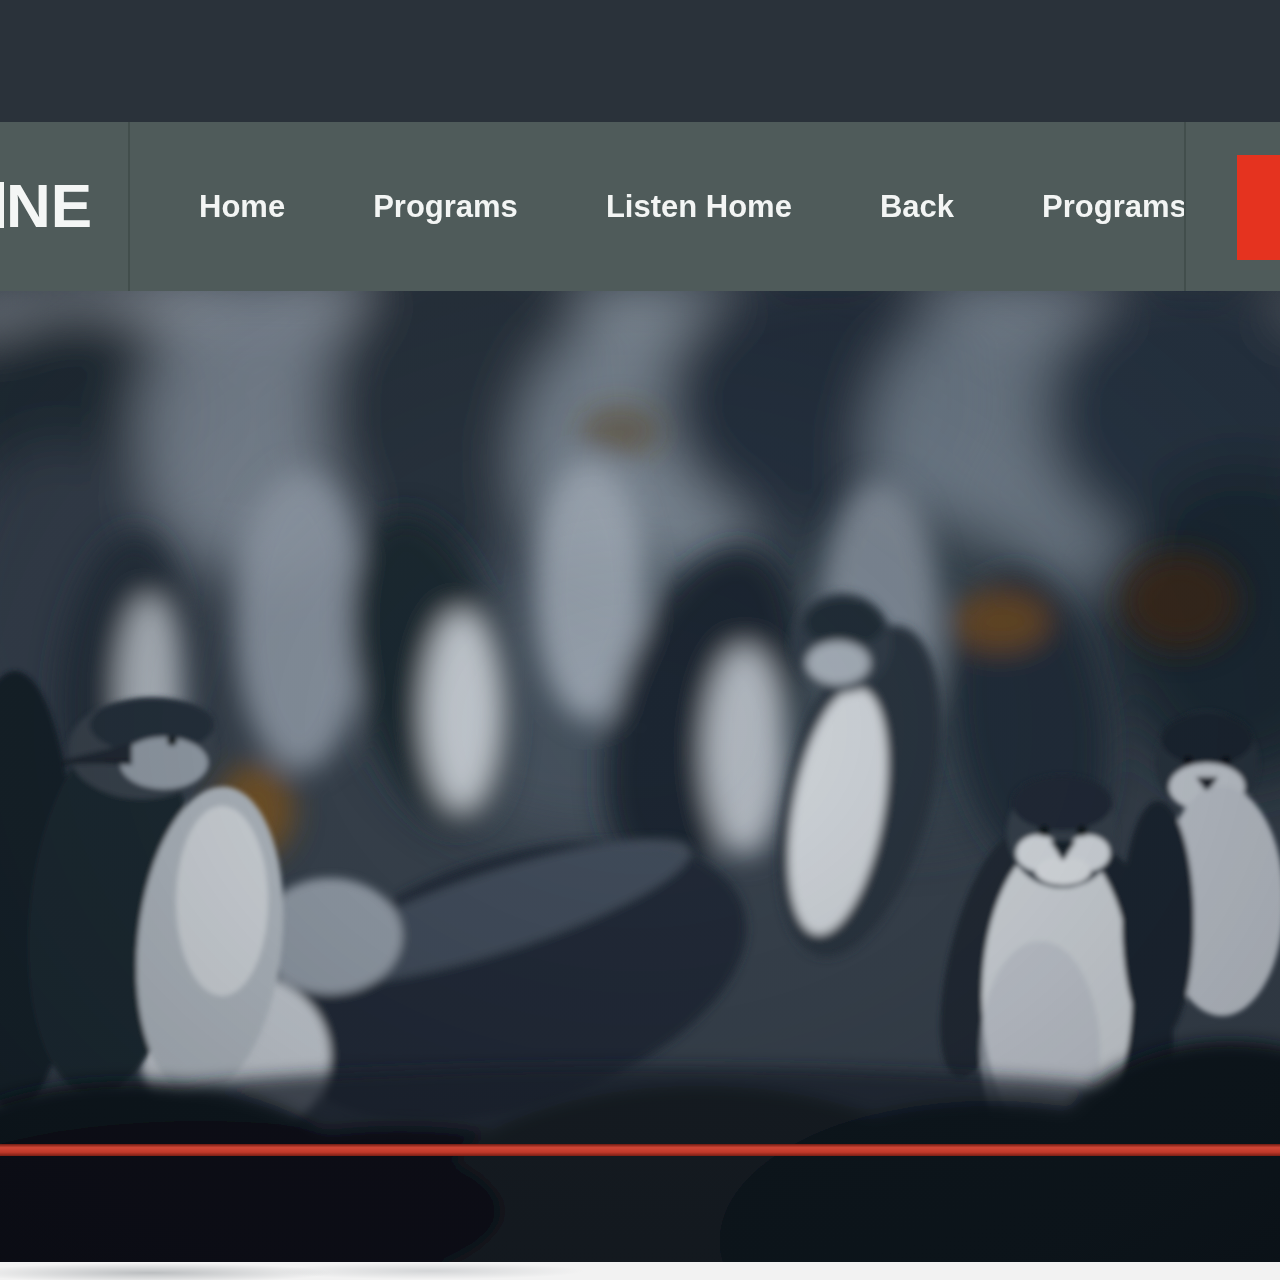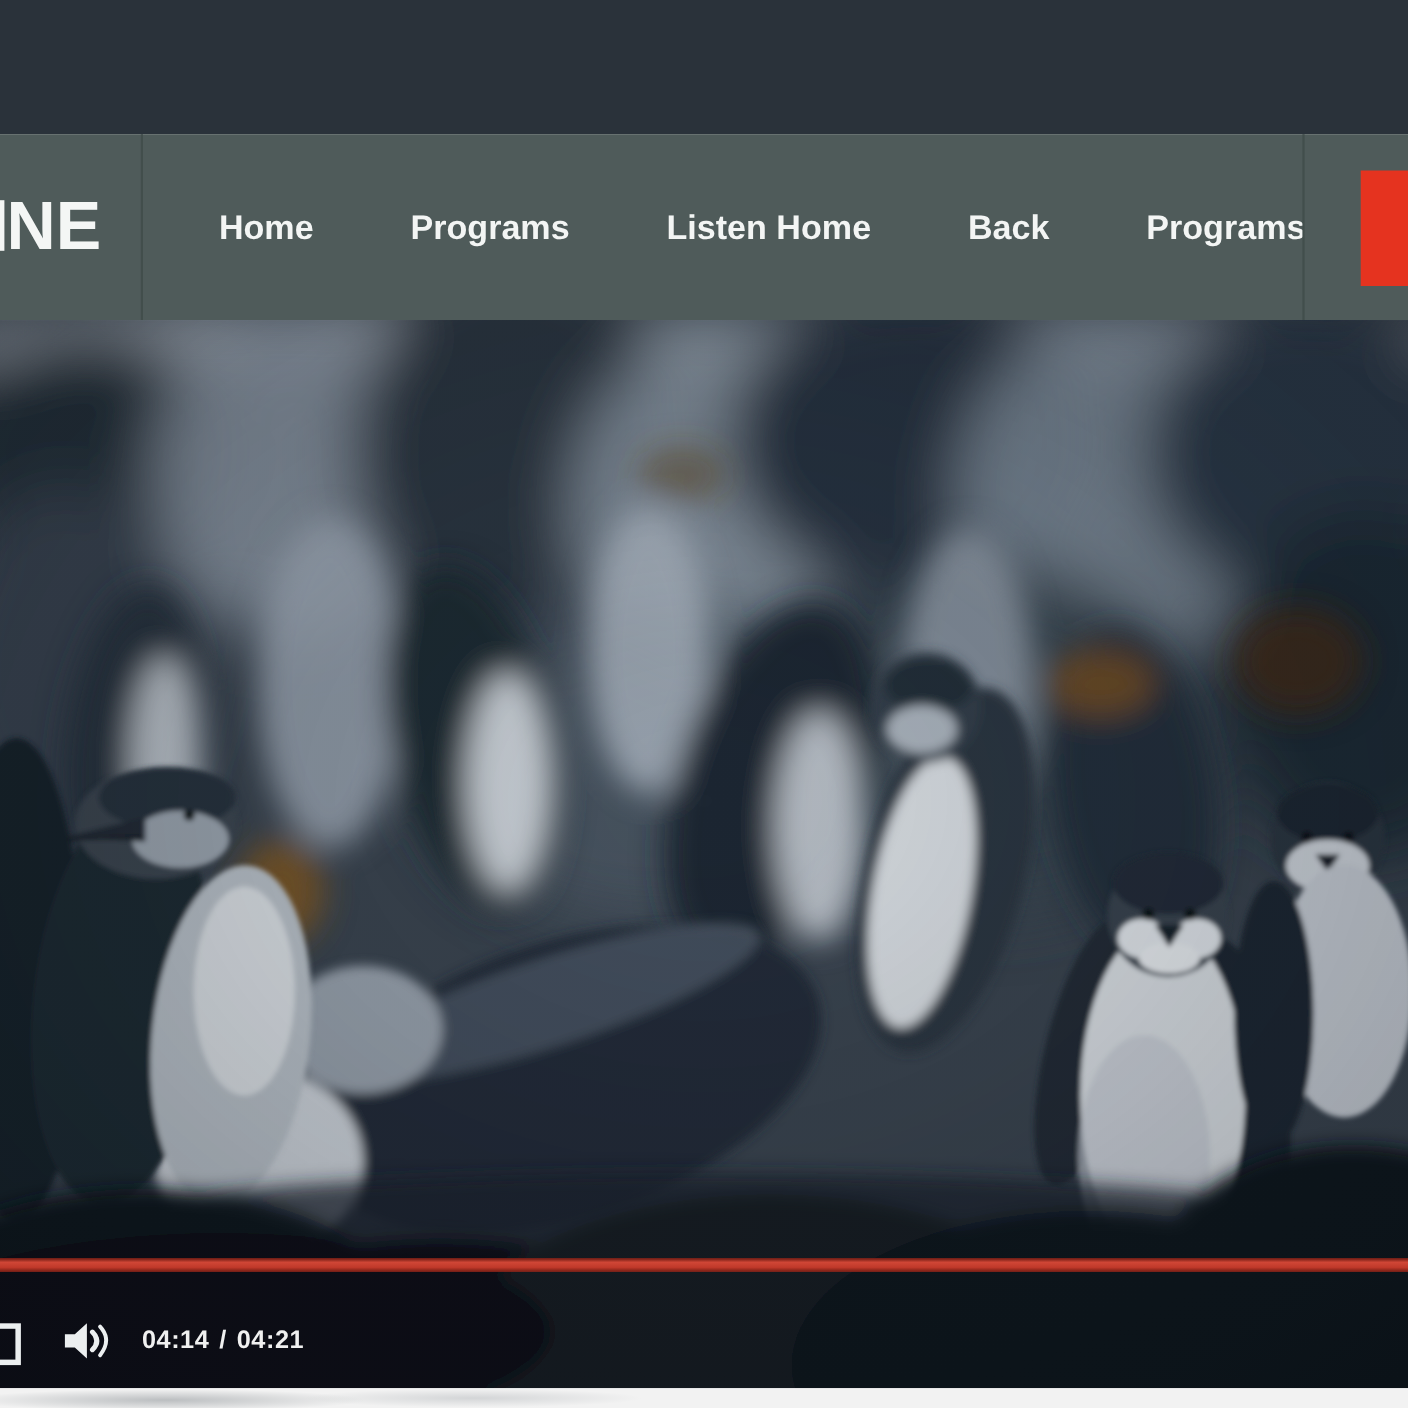--- a/index.html
+++ b/index.html
@@ -178,30 +178,17 @@
         <ellipse cx="990" cy="950" rx="270" ry="140" fill="#0d131a"></ellipse>
         <ellipse cx="1230" cy="890" rx="190" ry="140" fill="#10161e"></ellipse>
         <ellipse cx="200" cy="920" rx="300" ry="90" fill="#0a0f15" opacity=".8"></ellipse>
       </g>
 
       <rect width="1280" height="971" fill="url(#vig)"></rect>
     </svg>
 
     <div class="progress"></div>
 
-    <div class="controls">
-      <div class="pause-frag"></div>
-      <div class="volume">
-        <svg viewBox="0 0 44 34">
-          <path d="M1 11 h9 l11 -10 v32 l-11 -10 h-9 z" fill="#eceff0"></path>
-          <path d="M26 9 q8 8 0 16" stroke="#eceff0" stroke-width="4.5" fill="none" stroke-linecap="round"></path>
-          <path d="M33 4 q11 12 0 26" stroke="#eceff0" stroke-width="3.5" fill="none" stroke-linecap="round"></path>
-        </svg>
-      </div>
-      <div class="time">
-        <span>04:14</span><span class="tsep">/</span><span>04:21</span>
-      </div>
-    </div>
   </main>
 
   <div class="bottom-strip"></div>
 
 </div>
 
 </body></html>

